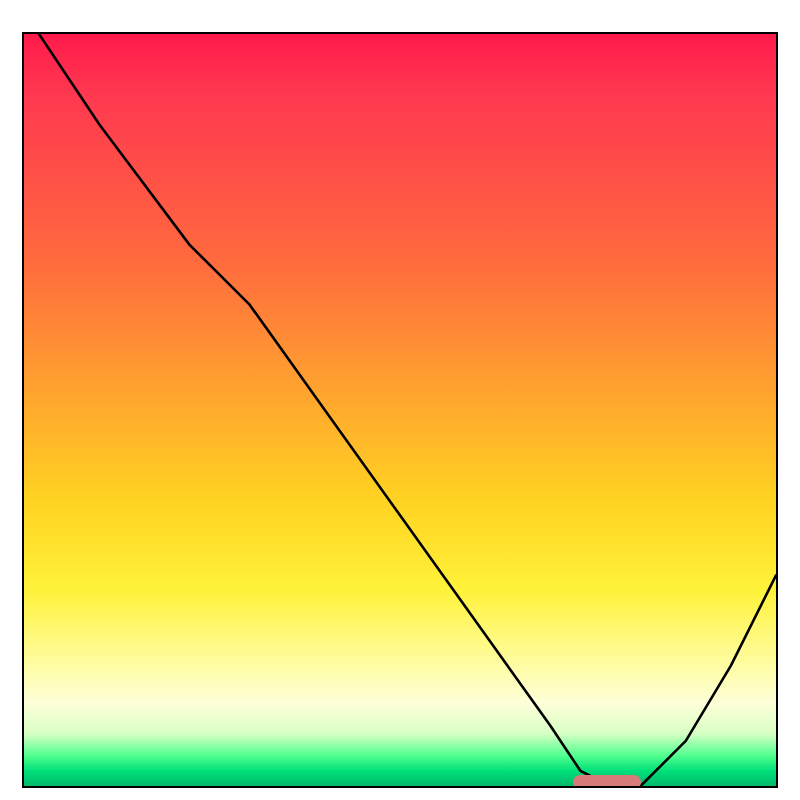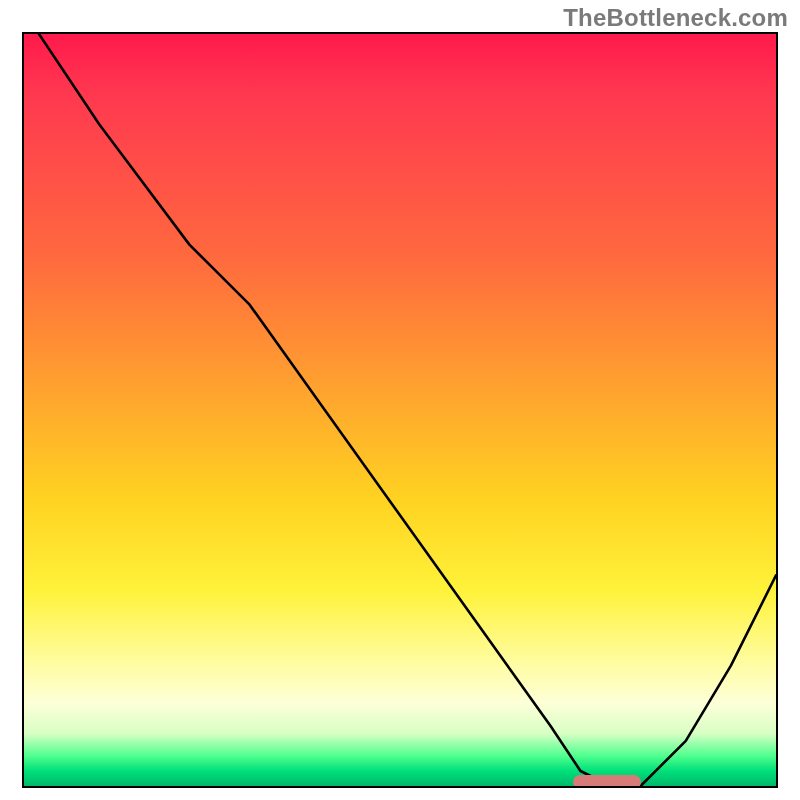--- a/index.html
+++ b/index.html
@@ -67,21 +67,20 @@
     height: 14px;
     border-radius: 7px;
     background: #d77b78;
   }
 </style>
 </head>
 <body>
 
 <div class="stage">
 
-  <div class="watermark">TheBottleneck.com</div>
 
   <div class="chart-frame">
     <div class="gradient-fill"></div>
 
     <svg class="curve-svg" viewBox="0 0 752 752" preserveAspectRatio="none">
       <path id="curve-path" fill="none" stroke="#000" stroke-width="2.6" stroke-linecap="round" stroke-linejoin="round" d="M 15.0 0.0 L 75.2 90.2 L 165.4 210.6 L 225.6 270.7 L 300.8 376.0 L 376.0 481.3 L 451.2 586.6 L 526.4 691.8 L 556.5 737.0 L 586.6 752.0 L 616.6 752.0 L 661.8 706.9 L 706.9 631.7 L 752.0 541.4"></path>
     </svg>
 
     <div id="opt-marker" class="marker" style="left: 548.96px; width: 67.68px; top: 741.24px;"></div>
   </div>

